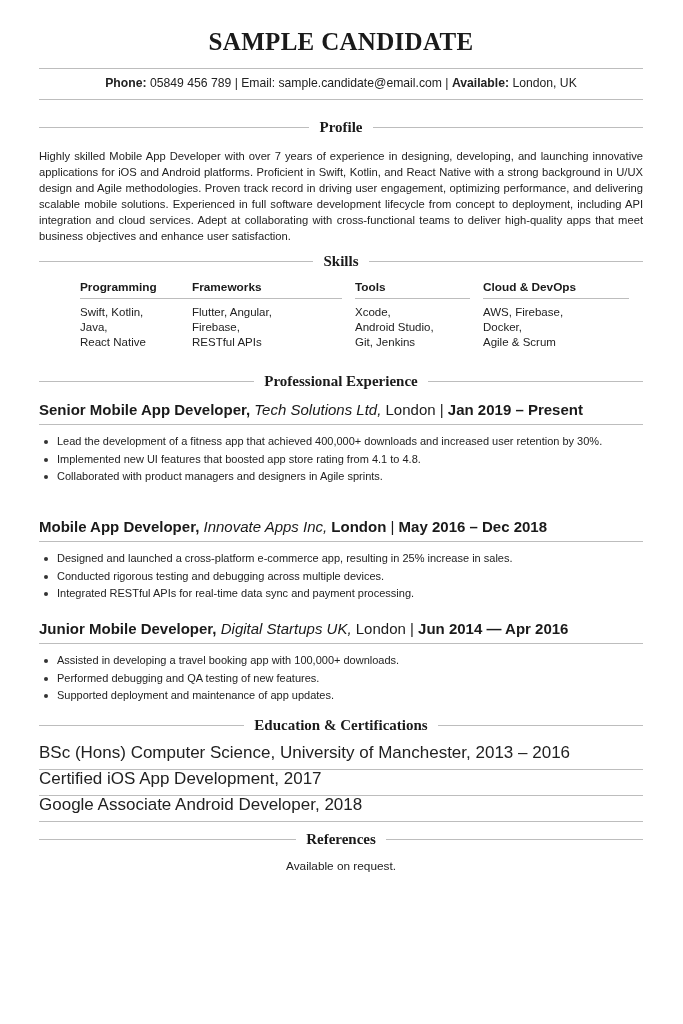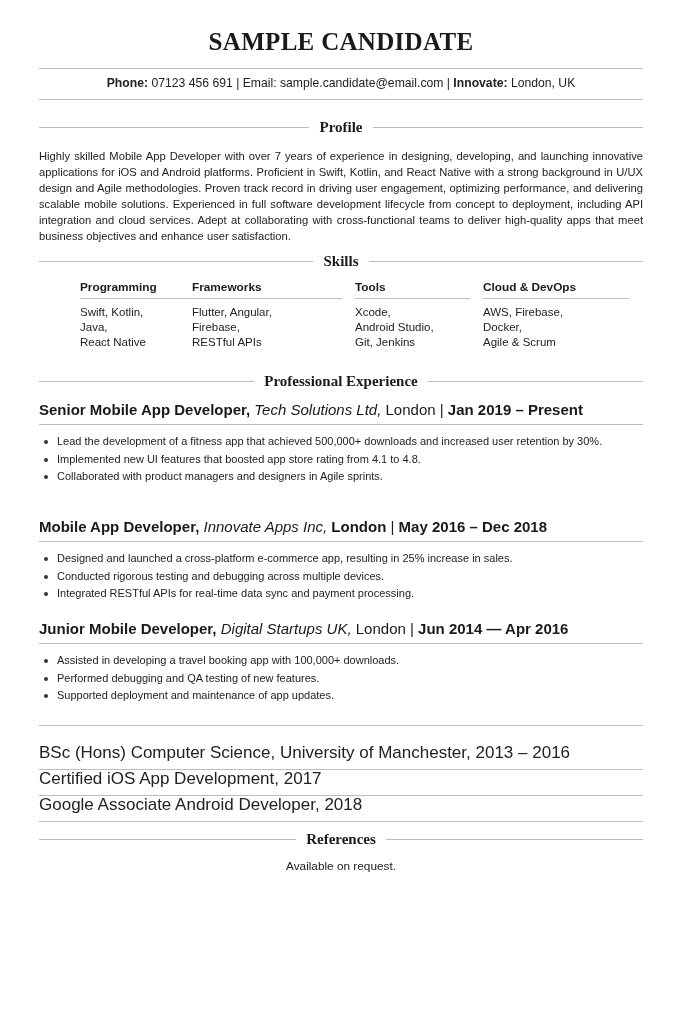--- a/index.html
+++ b/index.html
@@ -164,26 +164,26 @@
 <body>
 
 <div class="page">
 
   <div class="name">SAMPLE CANDIDATE</div>
 
   <div class="hr" style="top:68px;"></div>
 
   <div class="contact">
     <b>Phone:</b>
-    <span>07123 456 691</span>
+    <span>05849 456 789</span>
     <span>|</span>
     <span>Email:</span>
     <span>sample.candidate@email.com</span>
     <span>|</span>
-    <b>Innovate:</b>
+    <b>Available:</b>
     <span>London, UK</span>
   </div>
 
   <div class="hr" style="top:99px;"></div>
 
   <div class="section-head" style="top:117px;">
     <div class="line"></div>
     <div class="title">Profile</div>
     <div class="line"></div>
   </div>
@@ -229,21 +229,21 @@
 
   <div class="job" style="top:401px;">
     <div class="job-head">
       <span class="role">Senior Mobile App Developer,</span>
       <span class="company">Tech Solutions Ltd,</span>
       <span>London</span>
       <span>|</span>
       <span class="dates">Jan 2019 – Present</span>
     </div>
     <ul>
-      <li>Lead the development of a fitness app that achieved 500,000+ downloads and increased user retention by 30%.</li>
+      <li>Lead the development of a fitness app that achieved 400,000+ downloads and increased user retention by 30%.</li>
       <li>Implemented new UI features that boosted app store rating from 4.1 to 4.8.</li>
       <li>Collaborated with product managers and designers in Agile sprints.</li>
     </ul>
   </div>
 
   <div class="job" style="top:518px;">
     <div class="job-head">
       <span class="role">Mobile App Developer,</span>
       <span class="company">Innovate Apps Inc,</span>
       <span class="role">London</span>
@@ -267,20 +267,21 @@
     </div>
     <ul>
       <li>Assisted in developing a travel booking app with 100,000+ downloads.</li>
       <li>Performed debugging and QA testing of new features.</li>
       <li>Supported deployment and maintenance of app updates.</li>
     </ul>
   </div>
 
   <div class="section-head" style="top:715px;">
     <div class="line"></div>
+    <div class="title">Education &amp; Certifications</div>
     <div class="line"></div>
   </div>
   <div class="edu-row" style="top:743px;">BSc (Hons) Computer Science, University of Manchester, 2013 – 2016</div>
   <div class="edu-row" style="top:769px;">Certified iOS App Development, 2017</div>
   <div class="edu-row" style="top:795px;">Google Associate Android Developer, 2018</div>
 
   <div class="section-head" style="top:829px;">
     <div class="line"></div>
     <div class="title">References</div>
     <div class="line"></div>

